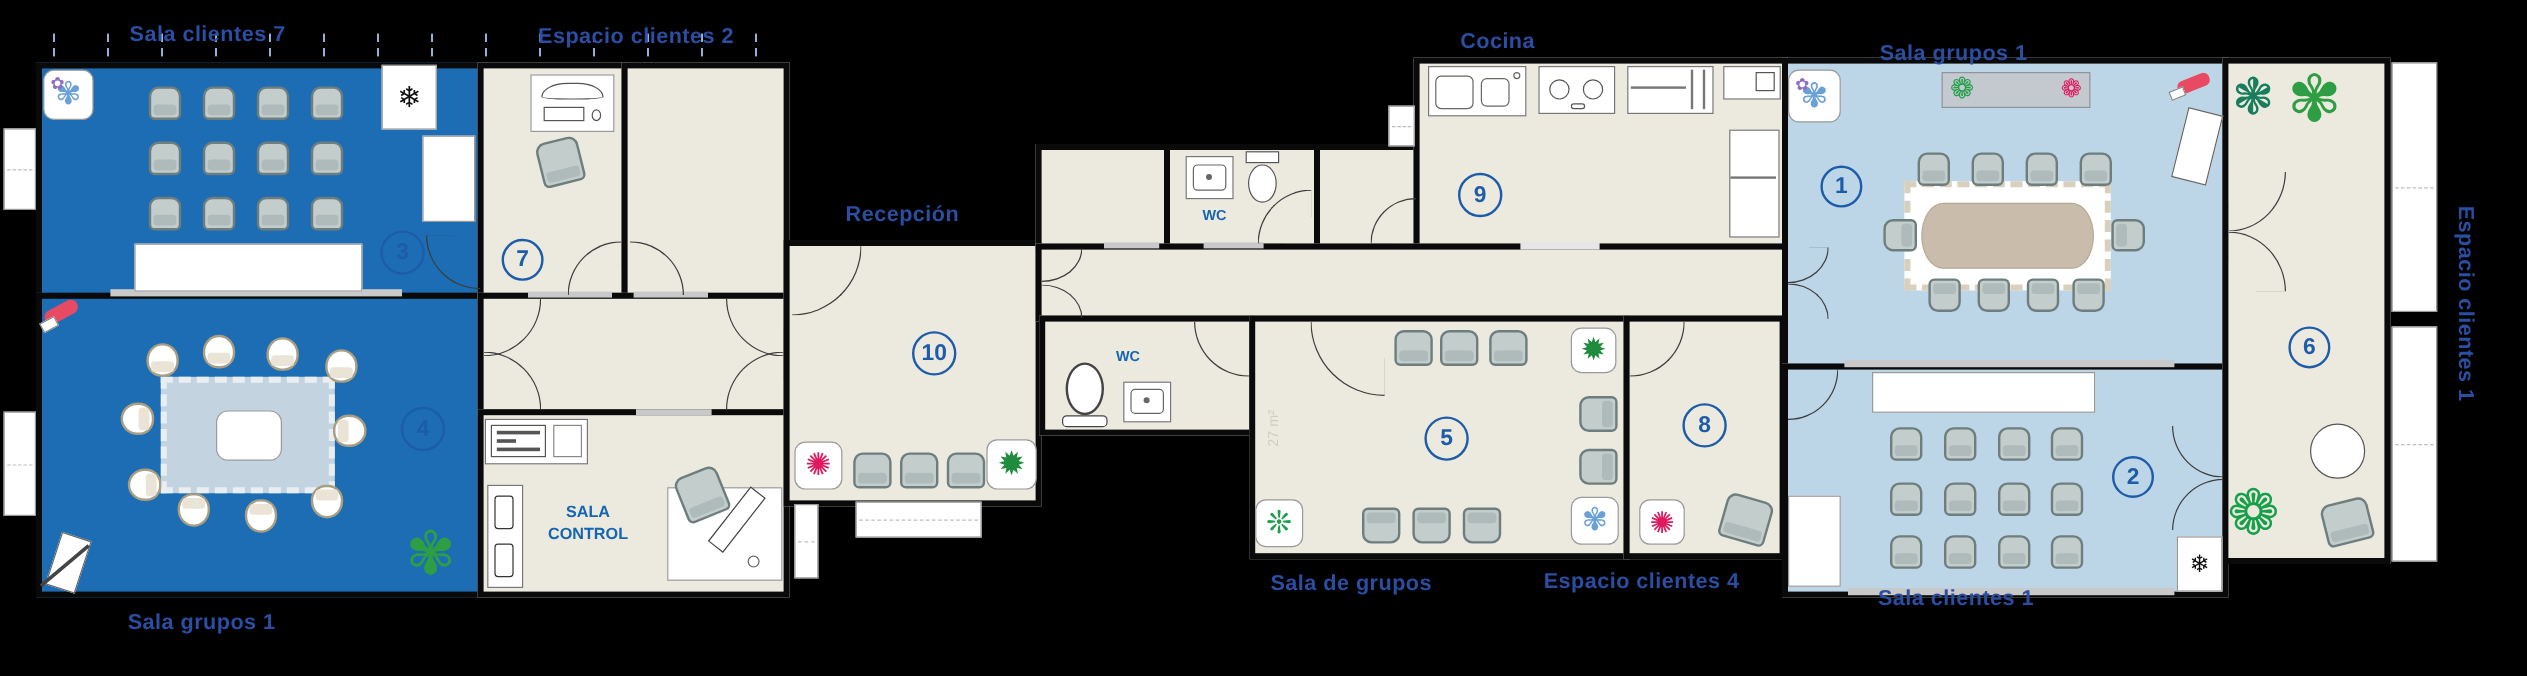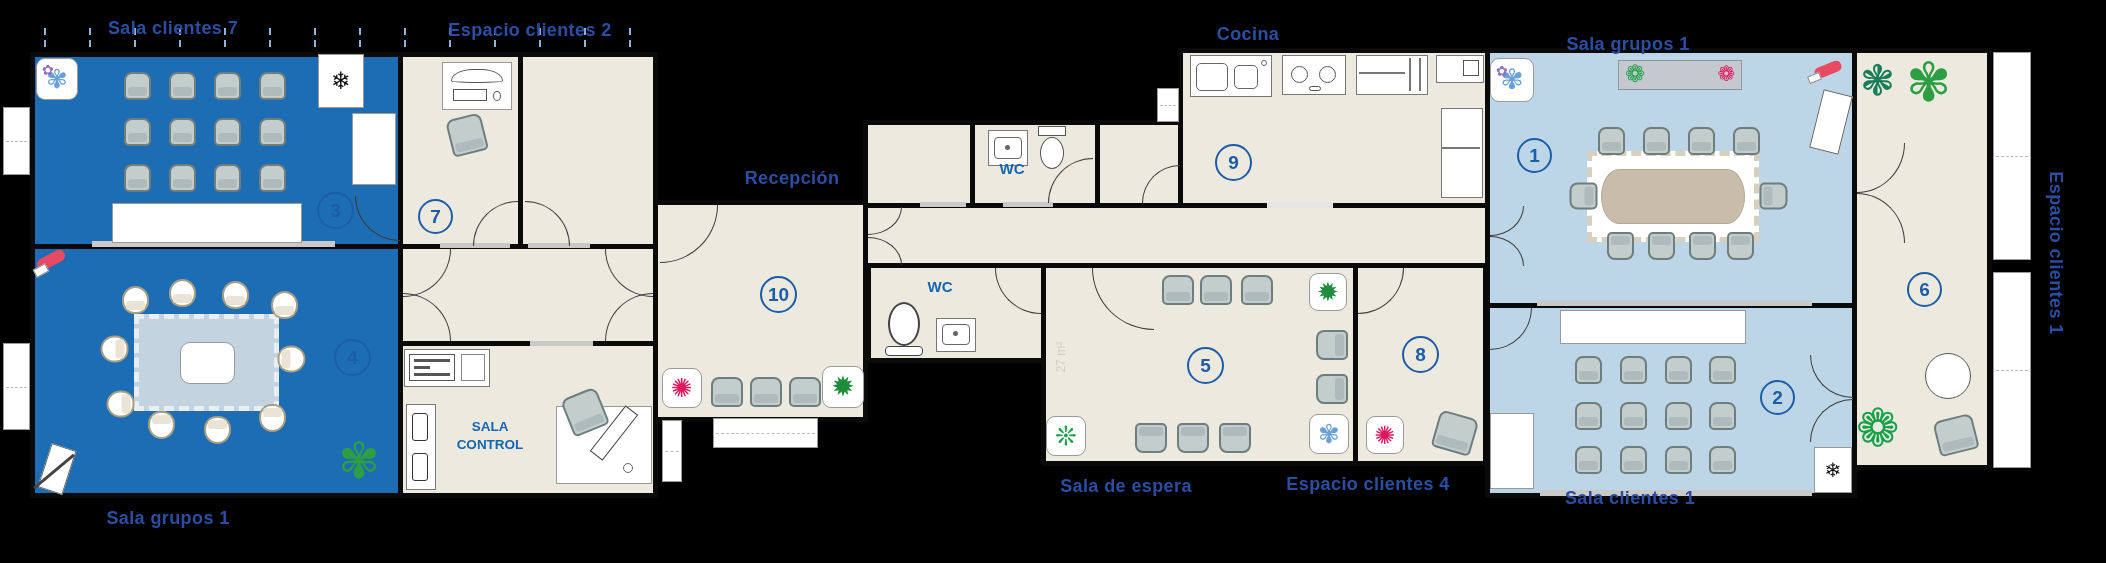--- a/index.html
+++ b/index.html
@@ -6,22 +6,22 @@
   #plan{position:relative;width:2106px;height:563px;background:#000;overflow:hidden;
         font-family:"Liberation Sans",sans-serif;}
   #plan div,#plan i,#plan b,#plan span{box-sizing:border-box;}
   i,b{display:block;position:absolute;font-style:normal;font-weight:normal;}
   .room{position:absolute;border:5px solid #0a0a0a;}
   .beige{background:#ece9df;} .dblue{background:#1d6db4;} .lblue{background:#bdd6e7;}
   .lbl{position:absolute;color:#2b4ea3;font-weight:700;font-size:18px;letter-spacing:.4px;
        white-space:nowrap;transform:translateX(-50%);}
   .vlbl{position:absolute;color:#2b4ea3;font-weight:700;font-size:18px;letter-spacing:.4px;
        white-space:nowrap;transform:translate(-50%,-50%) rotate(90deg);}
-  .slbl{position:absolute;color:#1565b0;font-weight:700;font-size:15px;white-space:nowrap;
-       transform:translateX(-50%);}
+  .slbl{position:absolute;color:#1565b0;font-weight:700;font-size:12px;white-space:nowrap;
+       transform:translateX(-50%);margin-top:12px;}
   .clbl{position:absolute;color:#1565b0;font-weight:700;font-size:13.5px;text-align:center;line-height:1.3;}
   .num{position:absolute;width:37px;height:37px;border:2.5px solid #1d5ca8;border-radius:50%;
        color:#1d5ca8;display:flex;align-items:center;justify-content:center;
        font-size:19px;font-weight:700;}
   .chair{width:27px;height:28px;background:#c3cdcc;border:2px solid #6e7e7e;border-radius:8px 8px 5px 5px;}
   .chair::after{content:"";position:absolute;left:2px;right:2px;bottom:2px;height:9px;
        background:#aebbba;border-radius:3px;}
   .chair.round{background:#fff;border-color:#a89e83;border-radius:50% 50% 46% 46%;}
   .chair.round::after{background:#e9e4d6;}
   .r180{transform:rotate(180deg);} .r90{transform:rotate(90deg);} .rm90{transform:rotate(-90deg);}
@@ -328,20 +328,20 @@
     <div class="num" style="left:1907px;top:272px;width:35px;height:35px">6</div>
     <i style="left:1925px;top:353px;width:46px;height:46px;background:#fff;border:1.5px solid #555;border-radius:50%"></i>
     <i class="chair" style="left:1936px;top:417px;width:40px;height:36px;transform:rotate(-14deg)"></i>
     <span class="glyph" style="position:absolute;left:1856px;top:402px;font-size:52px;color:#17a04a">❁</span>
   </div>
 
   <span class="lbl" style="left:173px;top:18px">Sala clientes 7</span>
   <span class="lbl" style="left:530px;top:20px">Espacio clientes 2</span>
   <span class="lbl" style="left:1248px;top:24px">Cocina</span>
   <span class="lbl" style="left:1628px;top:34px">Sala grupos 1</span>
-  <span class="lbl" style="left:792px;top:168px">Recepción</span>
+  <span class="lbl" style="left:752px;top:168px">Recepción</span>
   <span class="lbl" style="left:168px;top:508px">Sala grupos 1</span>
-  <span class="lbl" style="left:1126px;top:476px">Sala de espera</span>
+  <span class="lbl" style="left:1126px;top:476px">Sala de grupos</span>
   <span class="lbl" style="left:1368px;top:474px">Espacio clientes 4</span>
   <span class="lbl" style="left:1630px;top:488px">Sala clientes 1</span>
   <span class="vlbl" style="left:2055px;top:253px">Espacio clientes 1</span>
 
 </div>
 
 </body></html>

